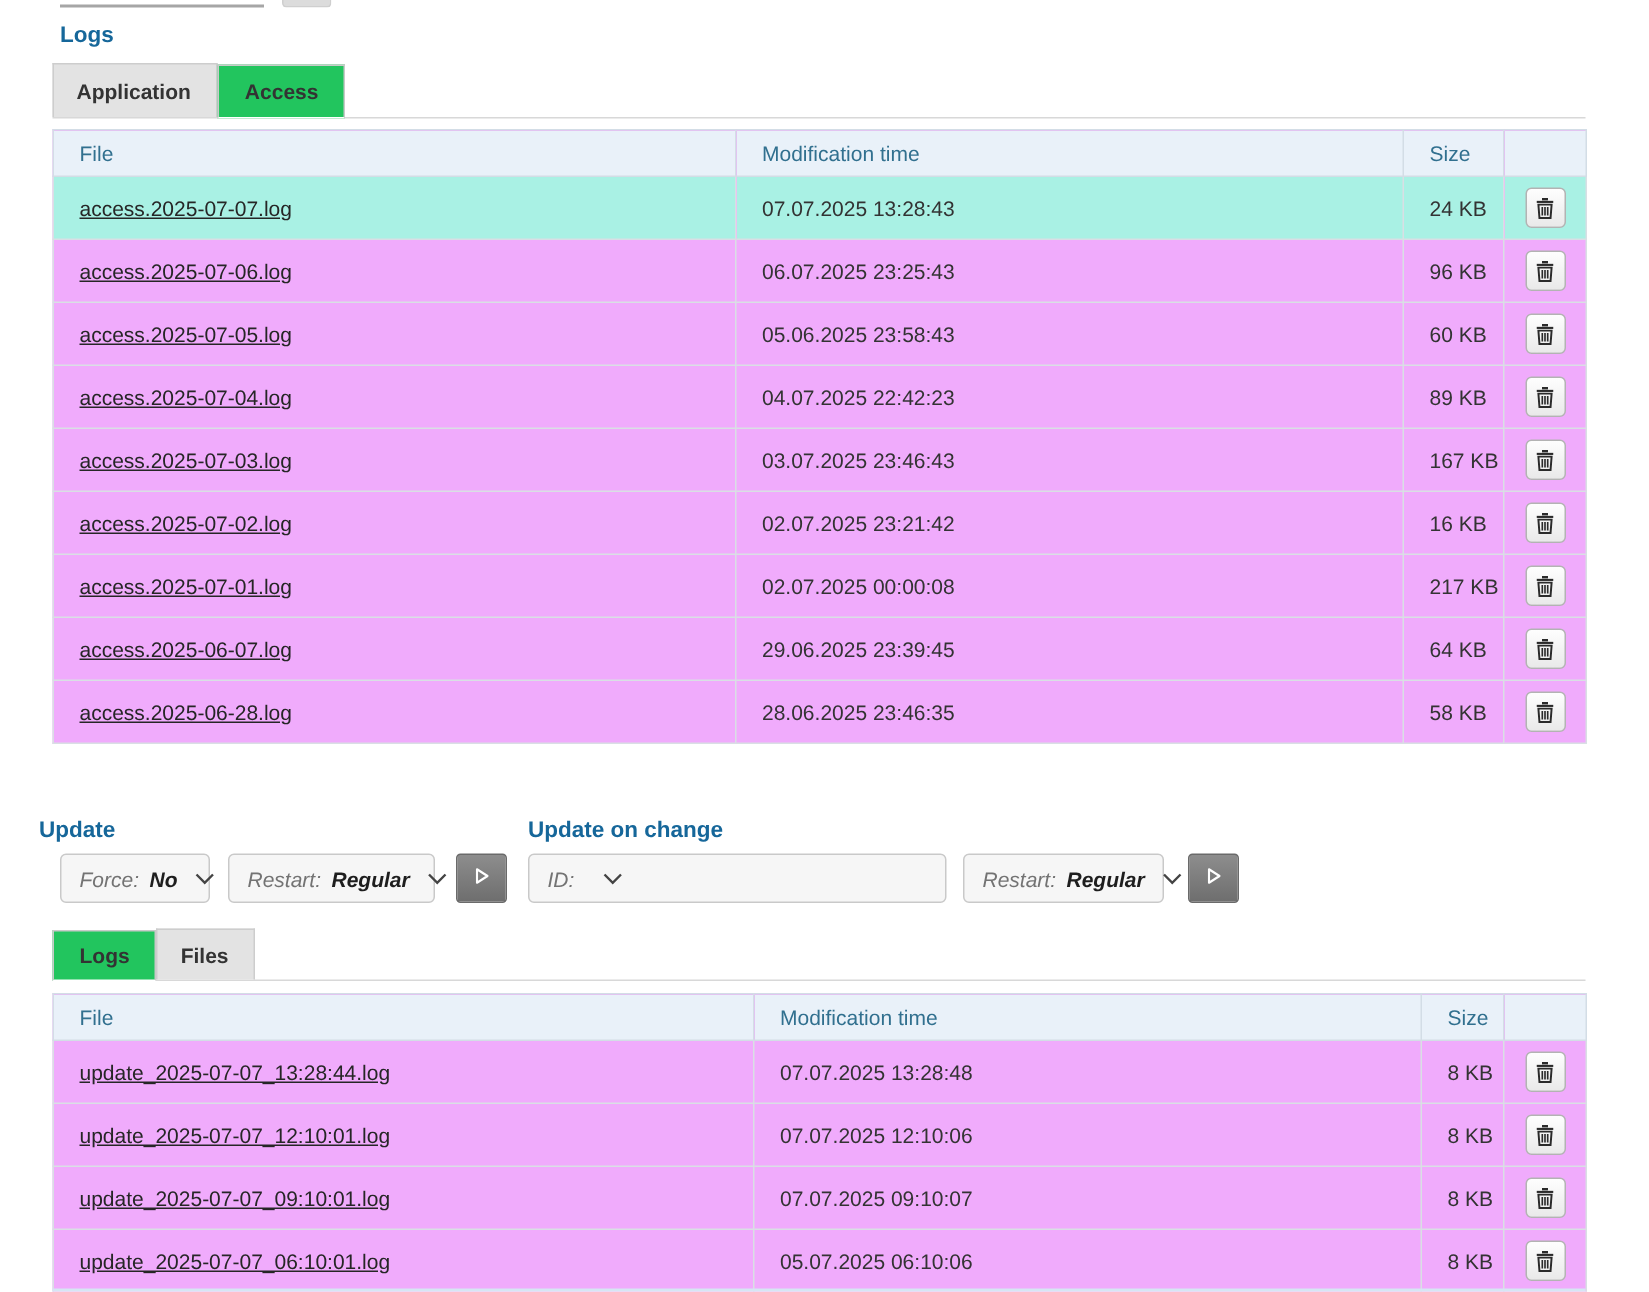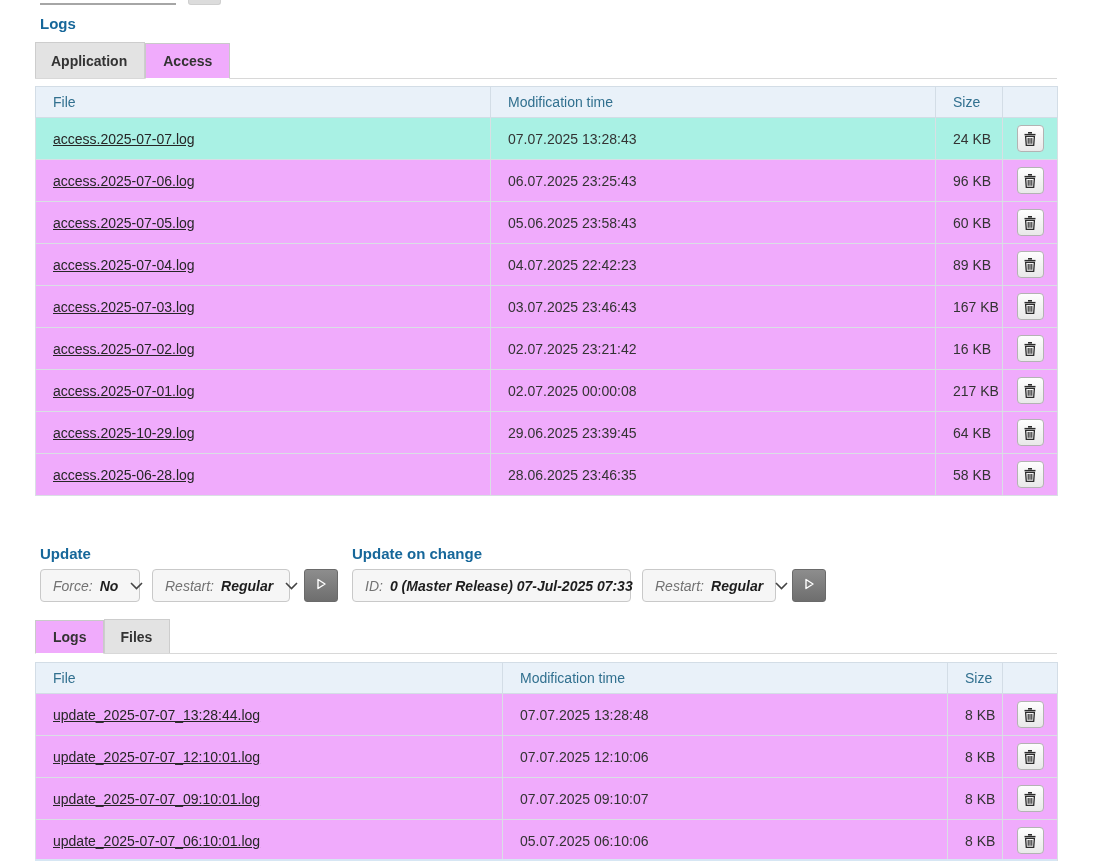--- a/index.html
+++ b/index.html
@@ -18,21 +18,21 @@
   
   .sec-title { position:absolute; font-size:15px; font-weight:700; color:#16679a; }
 
   
   .tabbar { position:absolute; width:1022px; display:flex; align-items:flex-end;
     border-bottom:1px solid #d8d8d8; }
   .tab { font-size:14px; font-weight:700; color:#333; padding:0 17px; cursor:pointer;
     display:flex; align-items:center; box-sizing:border-box; }
   .tabbar-1 .tab { height:36px; }
   .tabbar-2 .tab { height:34px; }
-  .tab.active { background:#f0abfc; border:1px solid #c9c9c9; border-bottom:1px solid #fff;
+  .tab.active { background:#22c55e; border:1px solid #c9c9c9; border-bottom:1px solid #fff;
     margin-bottom:-1px; position:relative; z-index:2; }
   .tab.inactive { background:#e3e3e3; border:1px solid #cdcdcd; border-bottom:none;padding-left:15px; }
 
   
   .log-table { position:absolute; border-collapse:collapse; table-layout:fixed;
     width:1022px; font-size:14px; background:#f0abfc; }
   .log-table th { background:#e9f1f9; color:#31708f; font-weight:400; text-align:left;
     height:30px; padding:0 0 0 17px; border:1px solid #d3dde6; overflow:hidden; }
   .log-table td { height:41px; padding:0 0 0 17px; border:1px solid #d9dfe4;
     color:#333; overflow:hidden; white-space:nowrap; }
@@ -173,21 +173,21 @@
         <td class="c-act"><button class="del-btn">
             <svg width="12" height="14" viewBox="0 0 12 14">
               <rect x="4" y="0" width="4" height="1.6" fill="#2b2b2b"></rect>
               <rect x="0.5" y="1.9" width="11" height="1.4" fill="#2b2b2b"></rect>
               <path d="M1.6 4.4 L2.3 13.3 H9.7 L10.4 4.4 Z" fill="none" stroke="#2b2b2b" stroke-width="1.3"></path>
               <path d="M4.2 6 V11.7 M6 6 V11.7 M7.8 6 V11.7" stroke="#2b2b2b" stroke-width="1.1"></path>
             </svg>
           </button></td>
       </tr>
       <tr>
-        <td class="c-file"><a href="#">access.2025-10-29.log</a></td>
+        <td class="c-file"><a href="#">access.2025-06-07.log</a></td>
         <td class="c-time">29.06.2025 23:39:45</td>
         <td class="c-size">64 KB</td>
         <td class="c-act"><button class="del-btn">
             <svg width="12" height="14" viewBox="0 0 12 14">
               <rect x="4" y="0" width="4" height="1.6" fill="#2b2b2b"></rect>
               <rect x="0.5" y="1.9" width="11" height="1.4" fill="#2b2b2b"></rect>
               <path d="M1.6 4.4 L2.3 13.3 H9.7 L10.4 4.4 Z" fill="none" stroke="#2b2b2b" stroke-width="1.3"></path>
               <path d="M4.2 6 V11.7 M6 6 V11.7 M7.8 6 V11.7" stroke="#2b2b2b" stroke-width="1.1"></path>
             </svg>
           </button></td>
@@ -201,21 +201,21 @@
               <rect x="4" y="0" width="4" height="1.6" fill="#2b2b2b"></rect>
               <rect x="0.5" y="1.9" width="11" height="1.4" fill="#2b2b2b"></rect>
               <path d="M1.6 4.4 L2.3 13.3 H9.7 L10.4 4.4 Z" fill="none" stroke="#2b2b2b" stroke-width="1.3"></path>
               <path d="M4.2 6 V11.7 M6 6 V11.7 M7.8 6 V11.7" stroke="#2b2b2b" stroke-width="1.1"></path>
             </svg>
           </button></td>
       </tr>
     </tbody>
 </table>
 
-<div class="sec-title" style="left:40px; top:545px;">Update</div>
+<div class="sec-title" style="left:26px; top:545px;">Update</div>
 <div class="sec-title" style="left:352px; top:545px;">Update on change</div>
 
 <div class="select" style="left:40px; top:569px; width:100px;">
   <span class="lbl">Force:</span>
   <span class="val">No</span>
   <span class="chev">
     <svg width="13" height="8" viewBox="0 0 13 8">
         <path d="M1 1l5.5 5.5L12 1" fill="none" stroke="#444" stroke-width="1.6"></path>
       </svg>
   </span>
@@ -234,21 +234,20 @@
 <button class="play-btn" style="left:304px; top:569px;">
   <span>
     <svg width="12" height="12" viewBox="0 0 12 12">
         <path d="M3 1.5L10 6 3 10.5Z" fill="none" stroke="#fff" stroke-width="1.4" stroke-linejoin="round"></path>
       </svg>
   </span>
 </button>
 
 <div class="select" style="left:352px; top:569px; width:279px;">
   <span class="lbl">ID:</span>
-  <span class="val">0 (Master Release) 07-Jul-2025 07:33</span>
   <span class="chev">
     <svg width="13" height="8" viewBox="0 0 13 8">
         <path d="M1 1l5.5 5.5L12 1" fill="none" stroke="#444" stroke-width="1.6"></path>
       </svg>
   </span>
 </div>
 
 <div class="select" style="left:642px; top:569px; width:134px;">
   <span class="lbl">Restart:</span>
   <span class="val">Regular</span>

